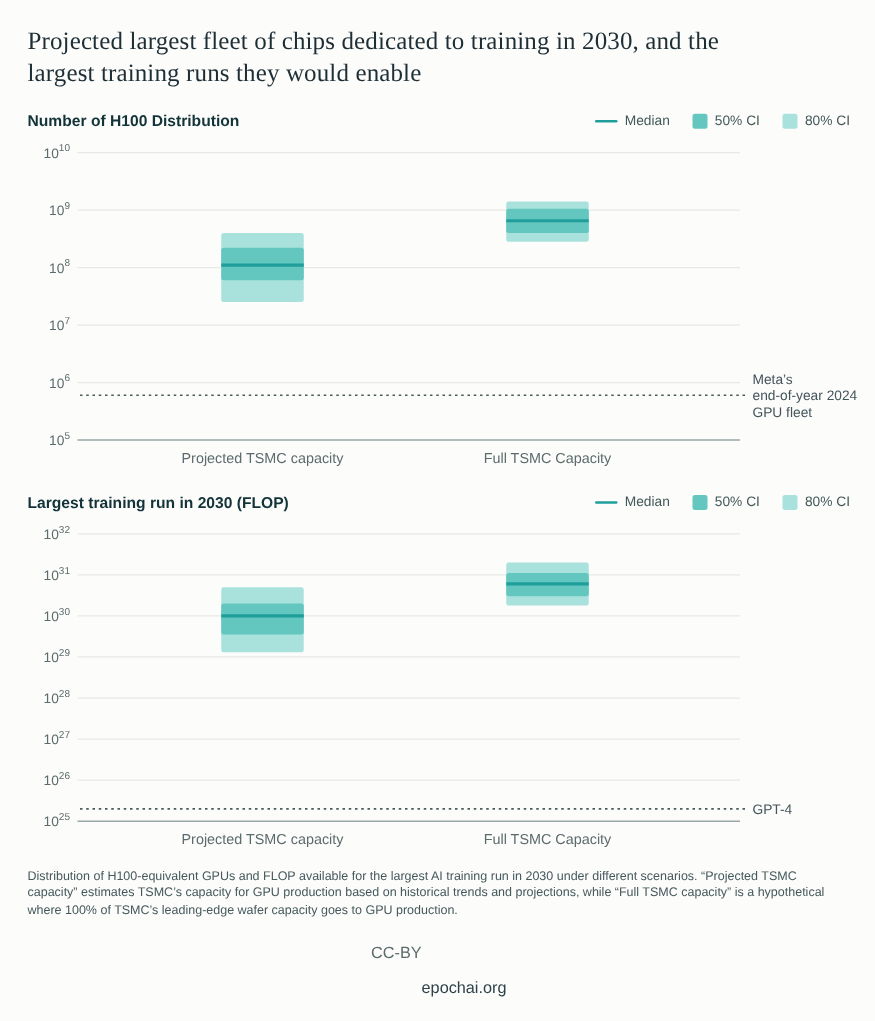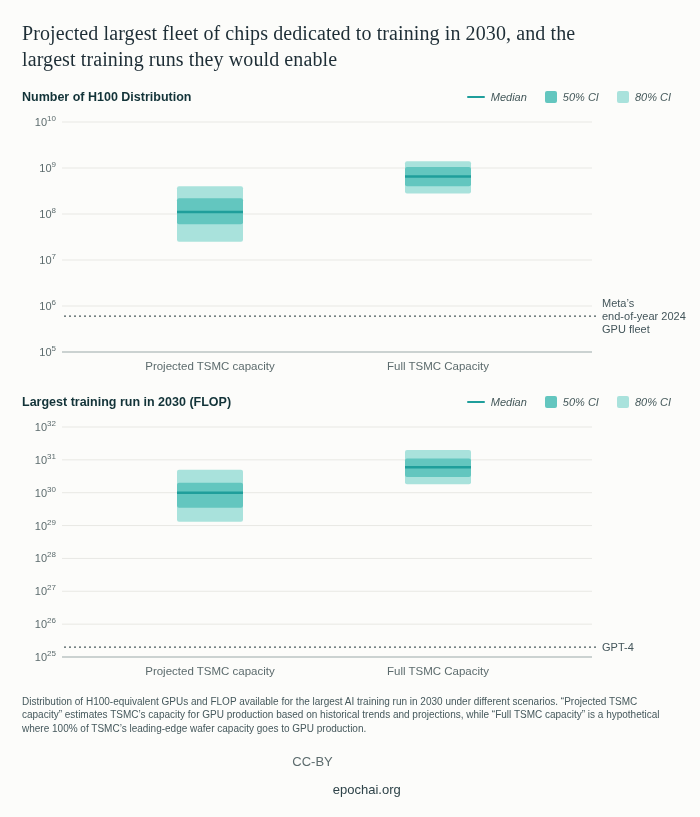--- a/index.html
+++ b/index.html
@@ -2,33 +2,33 @@
 <html><head>
 <meta charset="utf-8">
 <style>
   html,body{margin:0;padding:0;}
   body{
     width:700px;height:817px;overflow:hidden;
     background:#fcfcfa;
     font-family:"Liberation Sans", sans-serif;
     color:#17363c;
   }
-  .page{box-sizing:border-box;width:700px;height:817px;padding:20px 29px 14px 22px;position:relative;}
+  .page{box-sizing:border-box;width:700px;height:817px;padding:20px 20px 14px 22px;position:relative;}
   .header{display:flex;justify-content:space-between;align-items:flex-start;}
   .title{
     font-family:"Liberation Serif", serif;
     font-size:20px;line-height:1.32;color:#1e2e36;
     max-width:560px;letter-spacing:0.1px;
   }
   .logo{display:flex;align-items:center;gap:6px;padding-top:3px;}
   .logo-text{font-weight:bold;font-size:16px;letter-spacing:0.6px;color:#0f2830;}
   .panel{margin-top:15px;}
   .panel-header{display:flex;justify-content:space-between;align-items:center;height:18px;}
   .panel-title{font-size:12.5px;font-weight:bold;color:#123338;}
-  .legend{display:flex;gap:18px;align-items:flex-end;font-size:11px;color:#44585a;font-style:italic;}
+  .legend{display:flex;gap:18px;align-items:flex-end;font-size:11px;color:#44585a;}
   .legend-item{display:flex;gap:6px;align-items:center;}
   .sw-line{display:inline-block;width:18px;height:2.5px;border-radius:1px;}
   .sw-box{display:inline-block;width:12px;height:12px;border-radius:2px;}
   svg.chart{display:block;margin-top:4px;overflow:visible;}
   svg.chart text{font-family:"Liberation Sans", sans-serif;}
   .caption{margin-top:12px;font-size:10px;line-height:1.37;color:#45585c;max-width:662px;}
   .footer{display:flex;justify-content:center;margin-top:18px;font-size:13px;}
   .cc{color:#5c6b6d;}
   .site{color:#2e4349;text-decoration:none;margin-top:28px;}
 </style>

